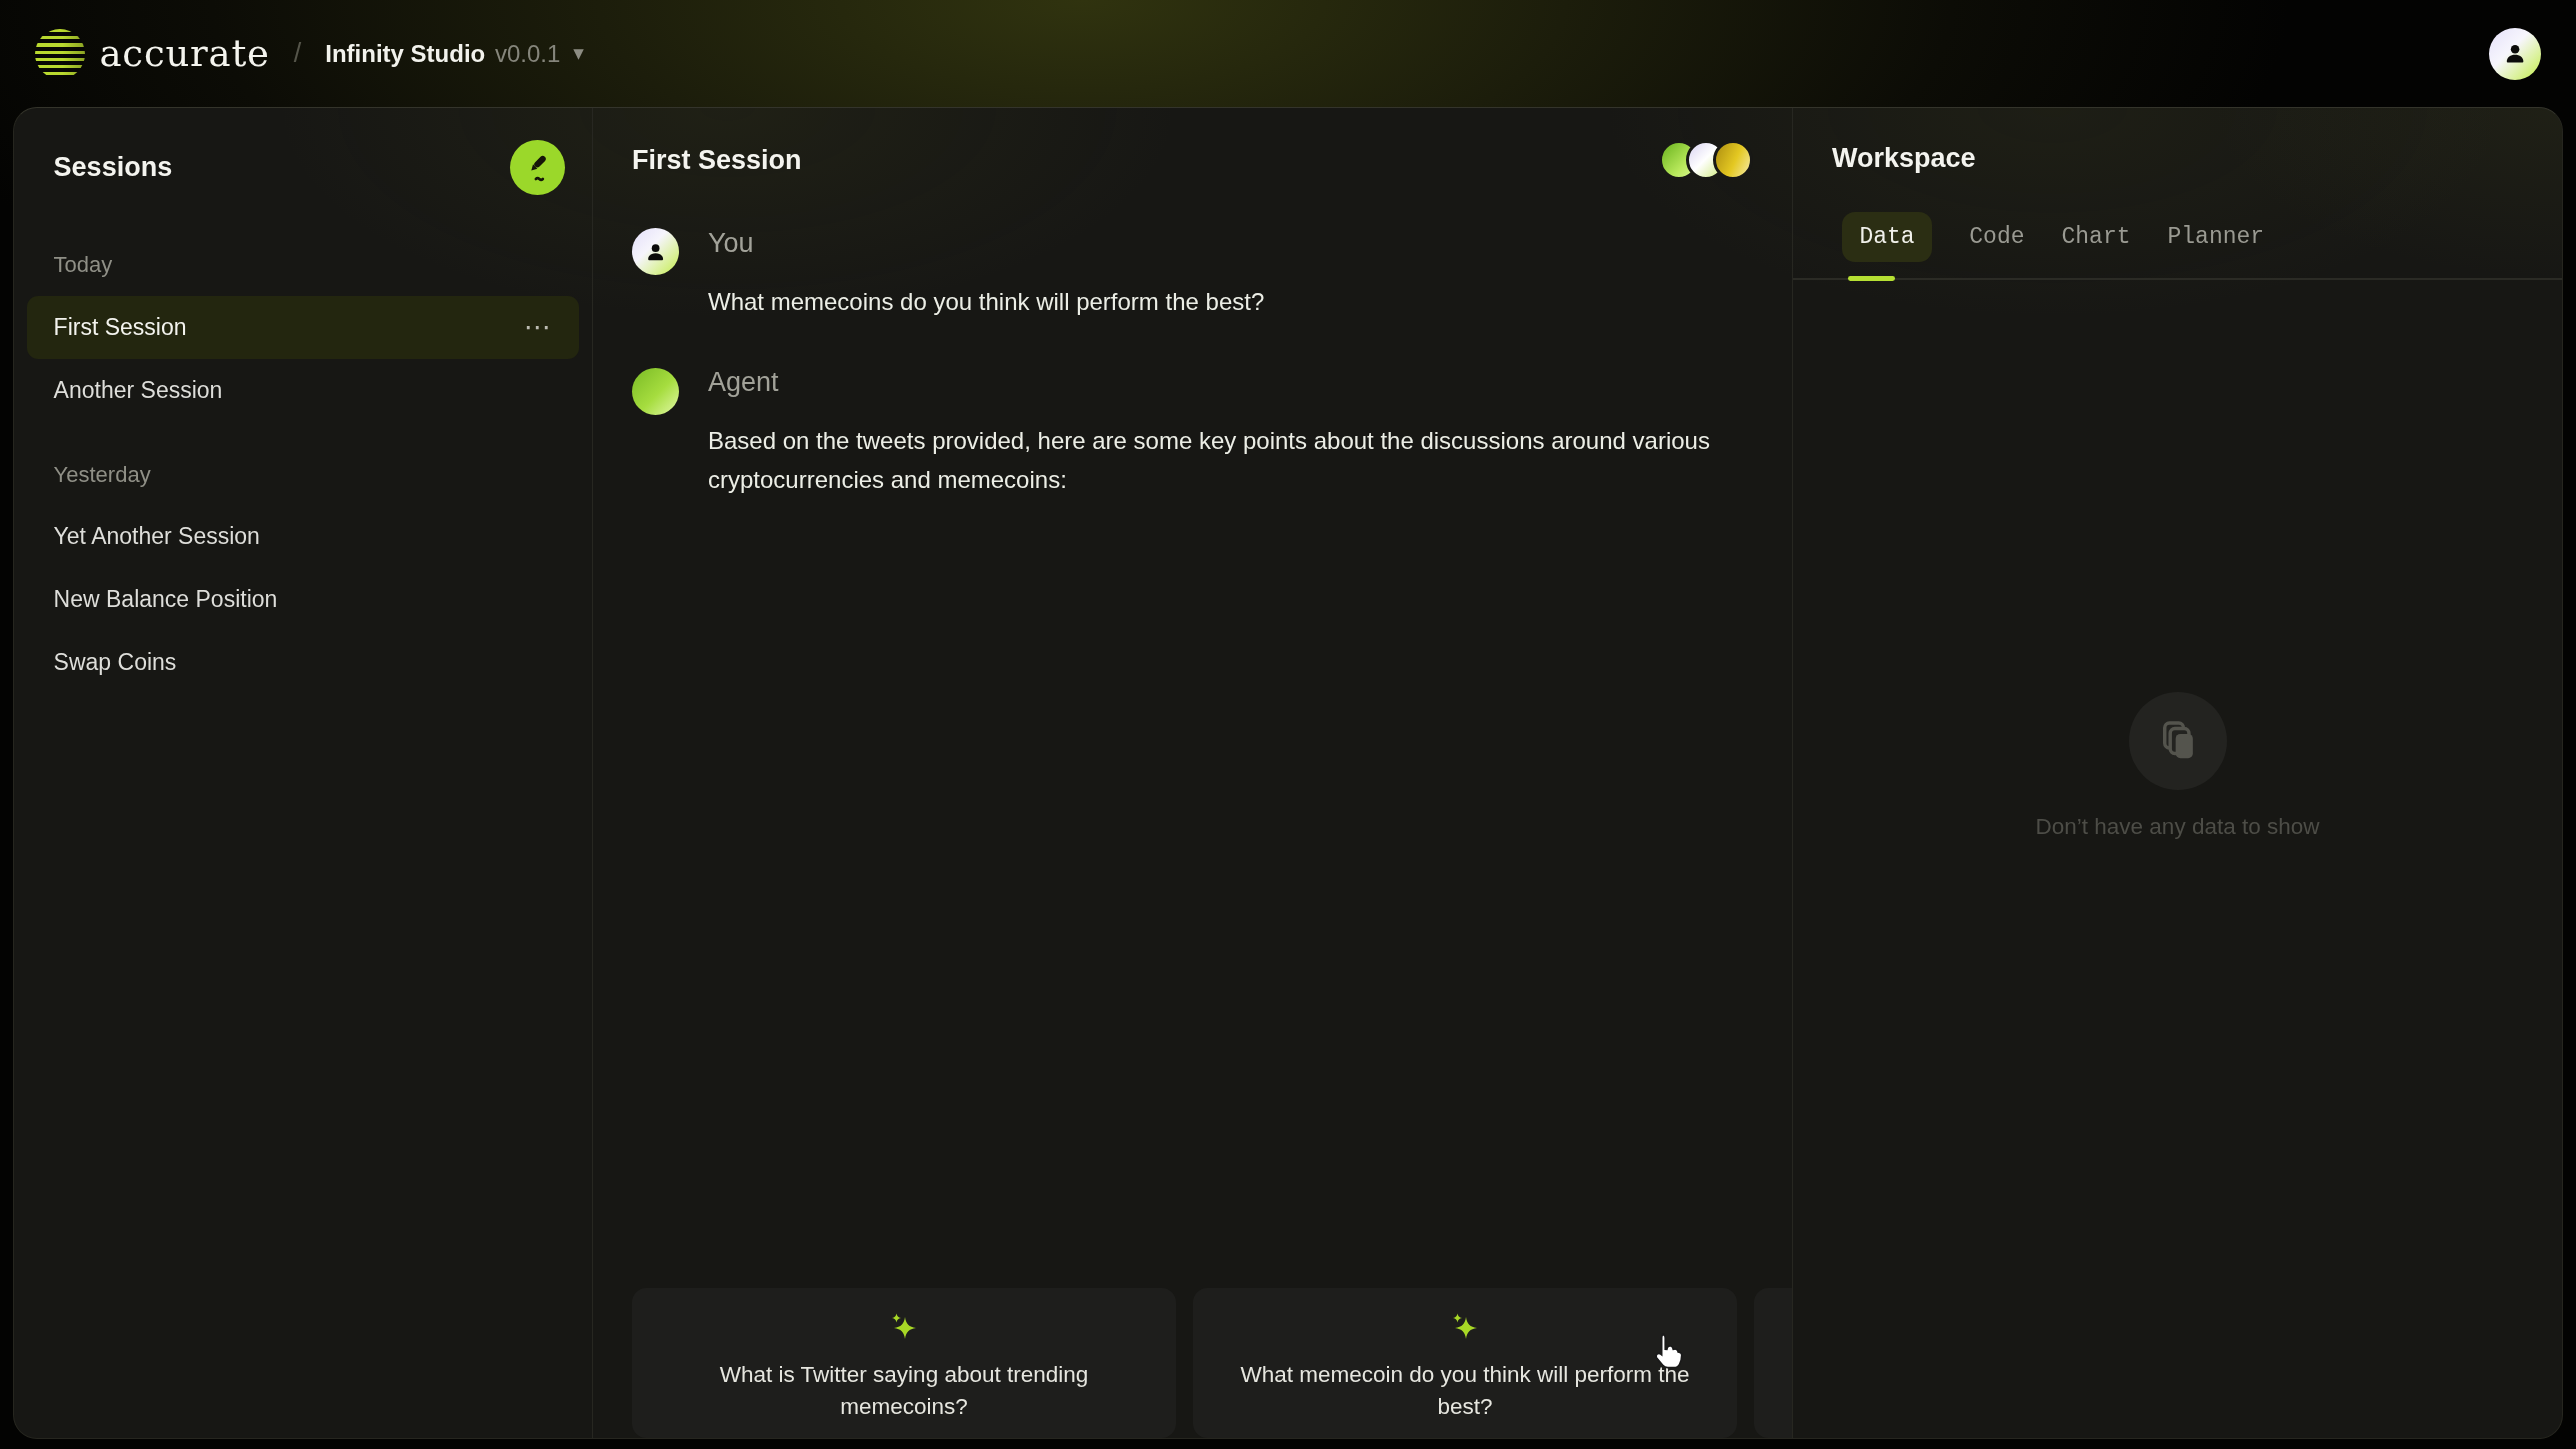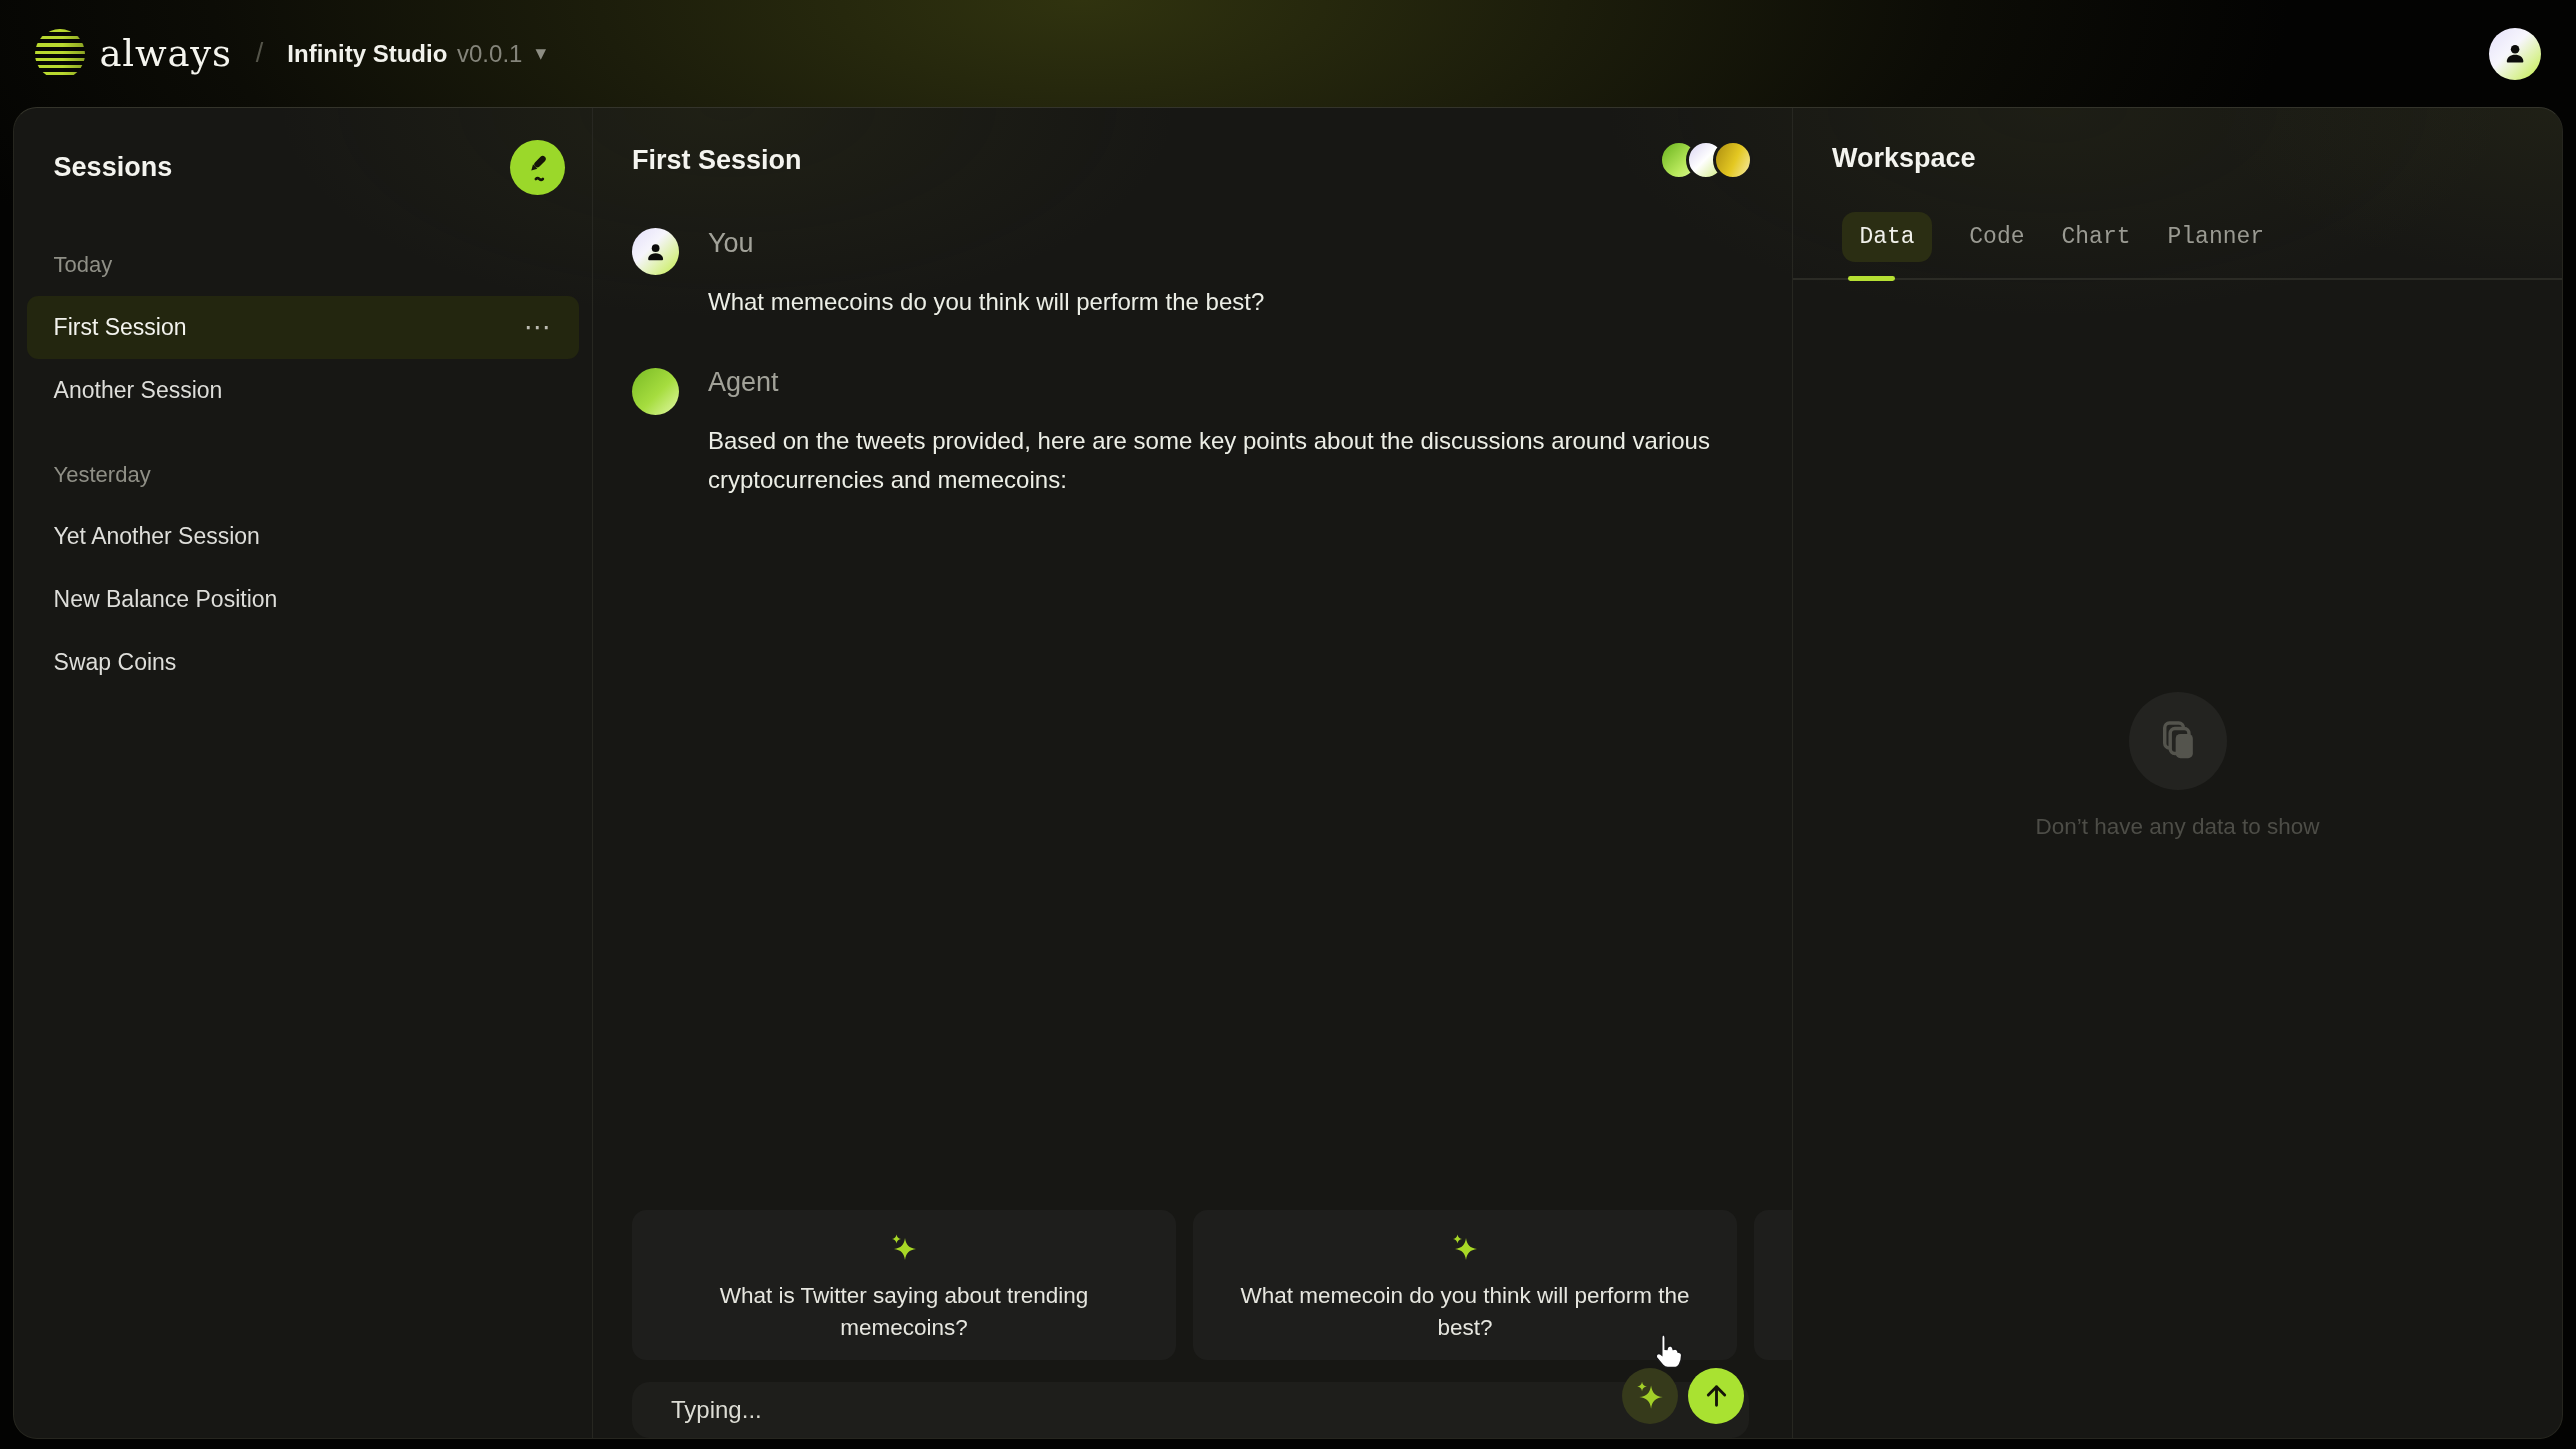--- a/index.html
+++ b/index.html
@@ -114,21 +114,21 @@
 
   
   .cursor { position:absolute; left:1650px; top:1332px; width:35px; height:42px; pointer-events:none; z-index:50; }
 </style>
 </head>
 <body>
 
 <header class="topbar">
   <div class="brand-area">
     <span class="logo-mark"></span>
-    <span class="brand-name">always</span>
+    <span class="brand-name">accurate</span>
     <span class="brand-slash">/</span>
     <button class="app-switcher">
       <span class="app-name">Infinity Studio</span>
       <span class="app-version">v0.0.1</span>
       <span class="caret">▾</span>
     </button>
   </div>
   <button class="avatar-btn">
     <svg viewBox="0 0 24 24">
       <circle cx="12" cy="9" r="3.4" fill="#0c0c0a"></circle>
@@ -225,36 +225,20 @@
         </div>
         <div class="suggestion-card">
           <svg class="sparkle" viewBox="0 0 32 32">
             <path d="M17 6C18 13 21 16 28 17C21 18 18 21 17 28C16 21 13 18 6 17C13 16 16 13 17 6Z" fill="currentColor"></path>
             <path d="M8.5 2.5C9 5.3 10.2 6.5 13 7C10.2 7.5 9 8.7 8.5 11.5C8 8.7 6.8 7.5 4 7C6.8 6.5 8 5.3 8.5 2.5Z" fill="currentColor"></path>
           </svg>
           <div class="suggestion-text">What memecoin do you think will perform the best?</div>
         </div>
       </div>
 
-      <div class="input-bar">
-        <span class="input-text">Typing...</span>
-        <div class="input-actions">
-          <button class="round-btn enhance-btn">
-            <svg viewBox="0 0 32 32">
-              <path d="M17 6C18 13 21 16 28 17C21 18 18 21 17 28C16 21 13 18 6 17C13 16 16 13 17 6Z" fill="currentColor"></path>
-              <path d="M8.5 2.5C9 5.3 10.2 6.5 13 7C10.2 7.5 9 8.7 8.5 11.5C8 8.7 6.8 7.5 4 7C6.8 6.5 8 5.3 8.5 2.5Z" fill="currentColor"></path>
-            </svg>
-          </button>
-          <button class="round-btn send-btn">
-            <svg viewBox="0 0 32 32">
-              <path d="M16 25V8M8.5 15.5L16 8l7.5 7.5" stroke="#141409" stroke-width="2.6" fill="none" stroke-linecap="round" stroke-linejoin="round"></path>
-            </svg>
-          </button>
-        </div>
-      </div>
 
     </div>
   </section>
 
   <section class="workspace">
     <h2 class="pane-title">Workspace</h2>
     <div class="ws-tabs">
       <button class="ws-tab active">Data</button>
       <button class="ws-tab">Code</button>
       <button class="ws-tab">Chart</button>

